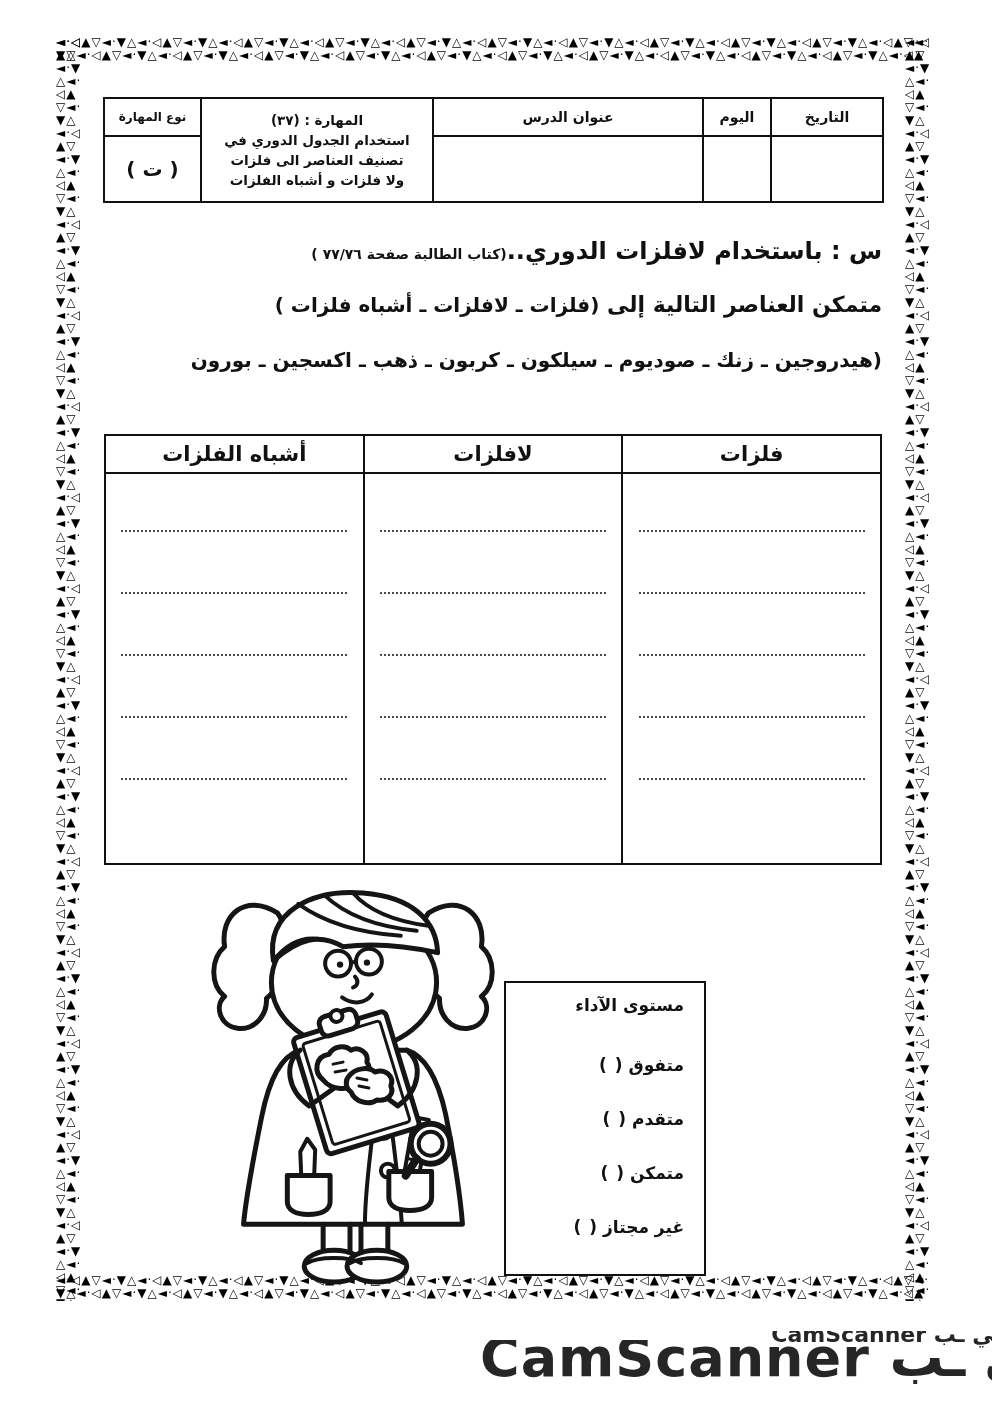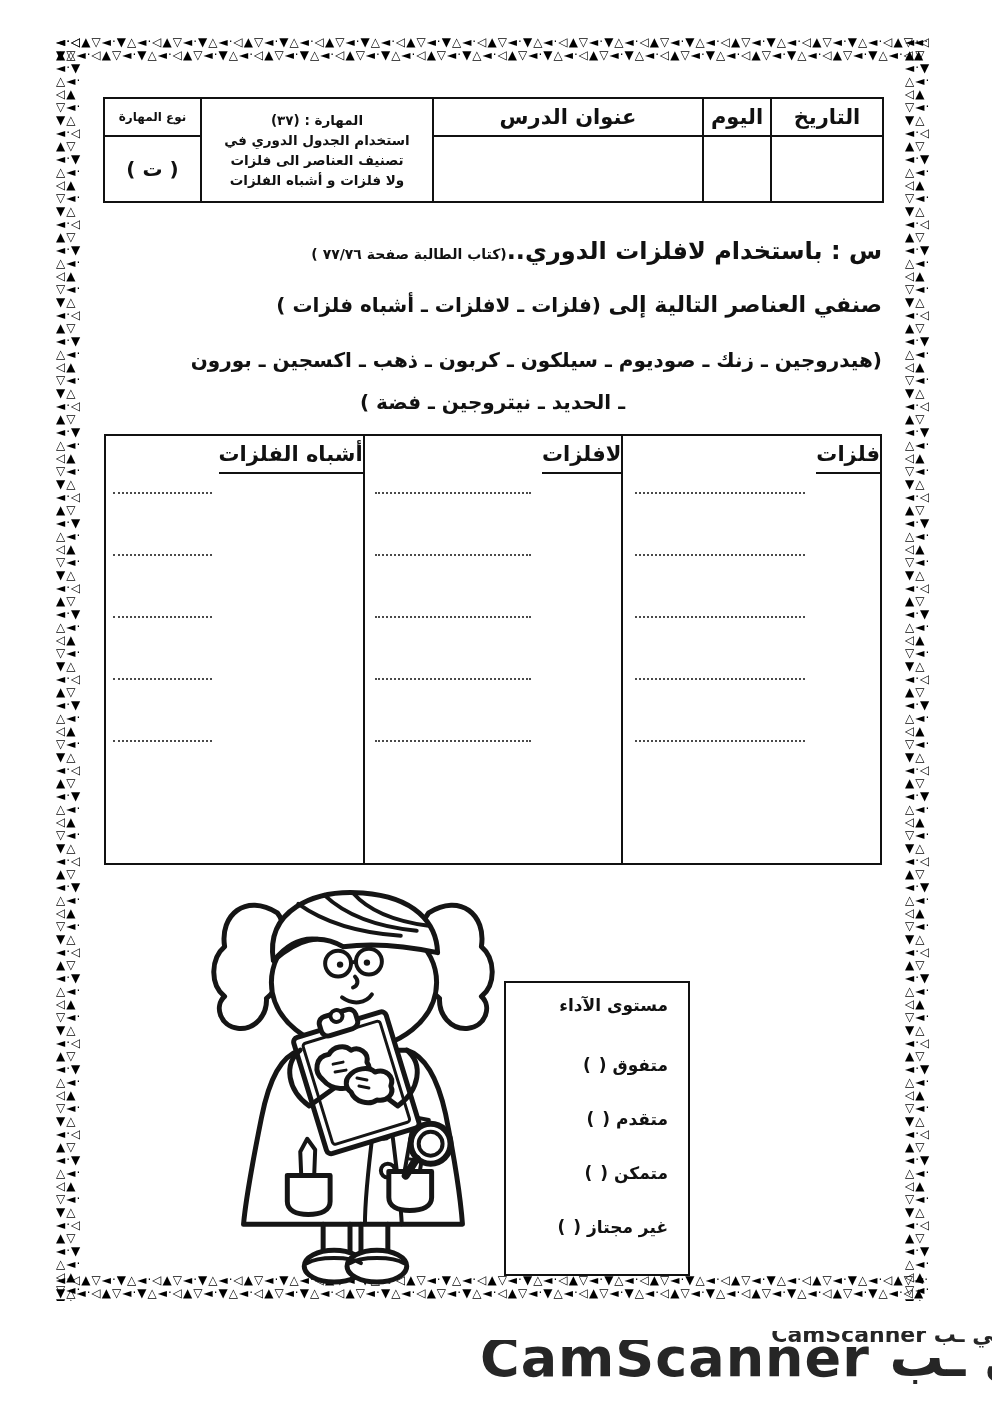--- a/index.html
+++ b/index.html
@@ -19,21 +19,21 @@
   #border-right {left:905px;top:36px;width:27px;height:1265px;}
 
   
   #header-table{
     position:absolute;left:103px;top:97px;width:779px;
     border-collapse:collapse;table-layout:fixed;direction:rtl;
   }
   #header-table td{border:2px solid #111;padding:0 4px;vertical-align:middle;overflow:hidden;}
   #header-table tr.r1 td{height:36px;}
   #header-table tr.r2 td{height:64px;}
-  .hdr-big{font-size:21px;font-weight:bold;text-align:center;}
+  .hdr-big{font-size:14px;font-weight:bold;text-align:center;}
   .skill-cell{font-size:13.5px;font-weight:600;text-align:center;line-height:1.5;}
   .type-label{font-size:12px;font-weight:600;text-align:center;}
   .type-value{font-size:20px;font-weight:bold;text-align:center;}
 
   
   .q-line{position:absolute;direction:rtl;right:110px;white-space:nowrap;}
   #q-line1{top:237px;}
   #q-line2{top:292px;}
   #q-line3{top:348px;}
   #q-line4{top:390px;right:auto;left:103px;width:779px;text-align:center;}
@@ -41,32 +41,32 @@
   .q-small{font-size:14px;font-weight:bold;}
   .q-mid{font-size:22px;font-weight:600;}
   .q-opts{font-size:20px;font-weight:bold;}
   .q-elem{font-size:20px;font-weight:bold;}
 
   
   #answer-table{
     position:absolute;left:104px;top:434px;width:778px;height:431px;
     border:2px solid #111;display:flex;direction:rtl;box-sizing:border-box;
   }
-  .ans-col{flex:1;display:flex;min-width:0;}
+  .ans-col{flex:1;display:flex;flex-direction:column;min-width:0;}
   .ans-col:not(:last-child){border-inline-end:2px solid #111;}
   .ans-head{
     height:36px;border-bottom:2px solid #111;display:flex;
     align-items:center;justify-content:center;font-size:21px;font-weight:bold;
   }
   .ans-body{flex:1;padding-top:56px;}
   .dotline{height:0;border-bottom:2px dotted #4a4a4a;width:88%;margin:0 auto 60px;}
 
   
   #perf-box{
-    position:absolute;left:504px;top:981px;width:186px;height:295px;
+    position:absolute;left:504px;top:981px;width:202px;height:295px;
     border:2px solid #111;direction:rtl;box-sizing:border-box;
     padding:12px 20px 0 8px;
   }
   .perf-title{font-size:17px;font-weight:bold;text-align:right;}
   .perf-item{
     display:flex;direction:rtl;justify-content:flex-start;align-items:center;
     gap:5px;margin-top:34px;font-size:17px;font-weight:bold;white-space:nowrap;
   }
   .perf-item:first-of-type{margin-top:40px;}
   .opt-parens{direction:ltr;unicode-bidi:isolate;letter-spacing:1px;}
@@ -122,24 +122,23 @@
       <td></td>
       <td class="type-value">( ت )</td>
     </tr>
   </tbody>
     </table>
 
   <div class="q-line" id="q-line1">
     <span class="q-big">س : باستخدام لافلزات الدوري..</span><span class="q-small">(كتاب الطالبة صفحة ٧٧/٧٦ )</span>
   </div>
   <div class="q-line" id="q-line2">
-    <span class="q-mid">صنفي العناصر التالية إلى </span><span class="q-opts">(فلزات ـ لافلزات ـ أشباه فلزات )</span>
+    <span class="q-mid">متمكن العناصر التالية إلى </span><span class="q-opts">(فلزات ـ لافلزات ـ أشباه فلزات )</span>
   </div>
   <div class="q-line q-elem" id="q-line3">(هيدروجين ـ زنك ـ صوديوم ـ سيلكون ـ كربون ـ ذهب ـ اكسجين ـ بورون</div>
-  <div class="q-line q-elem" id="q-line4">ـ الحديد ـ نيتروجين ـ فضة )</div>
 
   <div id="answer-table">
       <div class="ans-col">
         <div class="ans-head">فلزات</div>
         <div class="ans-body">
           <div class="dotline"></div>
           <div class="dotline"></div>
           <div class="dotline"></div>
           <div class="dotline"></div>
           <div class="dotline"></div>

